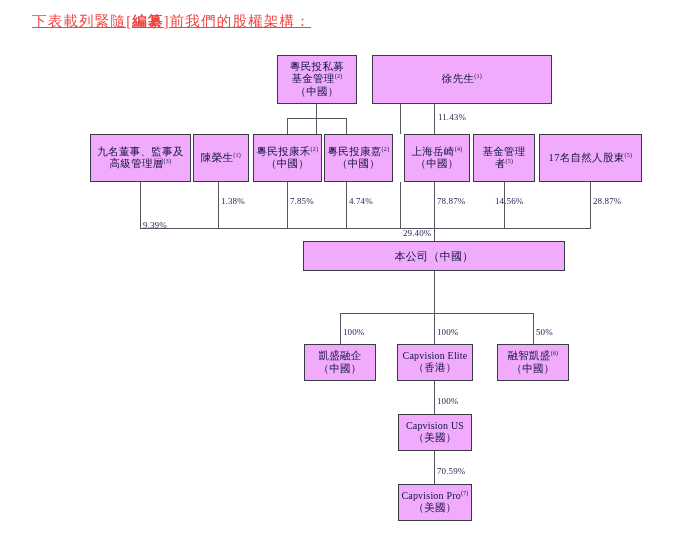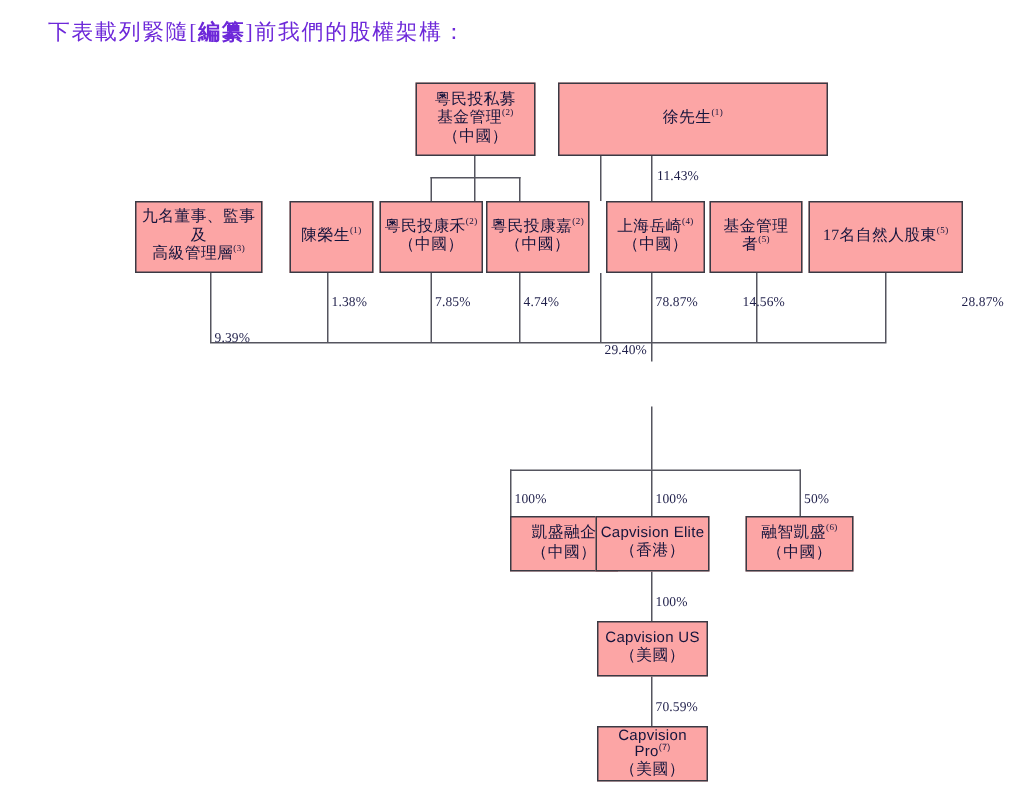--- a/index.html
+++ b/index.html
@@ -19,57 +19,58 @@
     position: relative;
     width: 677px;
     height: 538px;
   }
   .heading {
     position: absolute;
     left: 32px;
     top: 12px;
     font-size: 14.5px;
     letter-spacing: 1.2px;
-    color: #6d28d9;
+    color: #ef4444;
     white-space: nowrap;
+    text-decoration: underline;
   }
   .heading b {
     font-weight: bold;
   }
   
   #chart {
     position: absolute;
     left: 0;
     top: 0;
     width: 677px;
     height: 538px;
   }
   .box {
     position: absolute;
     box-sizing: border-box;
     border: 1.1px solid #3a3a44;
-    background: #fca5a5;
+    background: #f0abfc;
     display: flex;
     align-items: center;
     text-align: center;
     line-height: 1.18;
     color: #14143c;
     z-index: 3;
   }
   .box .inner {
     padding: 1px 2px;
     width: 100%;
   }
   .cn {
     font-family: "Liberation Serif", "DejaVu Serif", serif;
     font-size: 10.5px;
     letter-spacing: 0.3px;
   }
   .en {
-    font-family: Liberation Sans, sans-serif;
+    font-family: Liberation Serif, serif;
     font-size: 10px;
     letter-spacing: 0.2px;
   }
   sup {
     font-size: 6px;
     vertical-align: super;
     line-height: 0;
   }
   .pct {
     position: absolute;
@@ -139,21 +140,21 @@
     </div>
 
     <div class="box" style="left:372px; top:55px; width:180px; height:49px;">
       <div class="inner cn">
         <span>徐先生</span><sup>(1)</sup>
       </div>
     </div>
 
     <div class="pct" style="left:438px; top:112px;">11.43%</div>
 
-    <div class="box" style="left:90px; top:134px; width:85px; height:48px;">
+    <div class="box" style="left:90px; top:134px; width:101px; height:48px;">
       <div class="inner cn">
         <span>九名董事、監事及</span><br>
         <span>高級管理層</span><sup>(3)</sup>
       </div>
     </div>
 
     <div class="box" style="left:193px; top:134px; width:56px; height:48px;">
       <div class="inner cn">
         <span>陳榮生</span><sup>(1)</sup>
       </div>
@@ -193,28 +194,33 @@
       </div>
     </div>
 
     <div class="pct" style="left:143px; top:196px;margin-top:24px;">9.39%</div>
     <div class="pct" style="left:221px; top:196px;">1.38%</div>
     <div class="pct" style="left:290px; top:196px;">7.85%</div>
     <div class="pct" style="left:349px; top:196px;">4.74%</div>
     <div class="pct" style="left:403px; top:196px;margin-top:32px;">29.40%</div>
     <div class="pct" style="left:437px; top:196px;">78.87%</div>
     <div class="pct" style="left:495px; top:196px;">14.56%</div>
-    <div class="pct" style="left:593px; top:196px;margin-left:48px;">28.87%</div>
-
+    <div class="pct" style="left:593px; top:196px;">28.87%</div>
+
+    <div class="box" style="left:303px; top:241px; width:262px; height:30px;">
+      <div class="inner cn" style="font-size:11px;">
+        <span>本公司（中國）</span>
+      </div>
+    </div>
 
     <div class="pct" style="left:343px; top:327px;">100%</div>
     <div class="pct" style="left:437px; top:327px;">100%</div>
     <div class="pct" style="left:536px; top:327px;">50%</div>
 
-    <div class="box" style="left:304px; top:344px; width:72px; height:37px;margin-left:36px;">
+    <div class="box" style="left:304px; top:344px; width:72px; height:37px;">
       <div class="inner cn">
         <span>凱盛融企</span><br>
         <span>（中國）</span>
       </div>
     </div>
 
     <div class="box" style="left:397px; top:344px; width:76px; height:37px;">
       <div class="inner">
         <div class="en">Capvision Elite</div>
         <div class="cn">（香港）</div>

